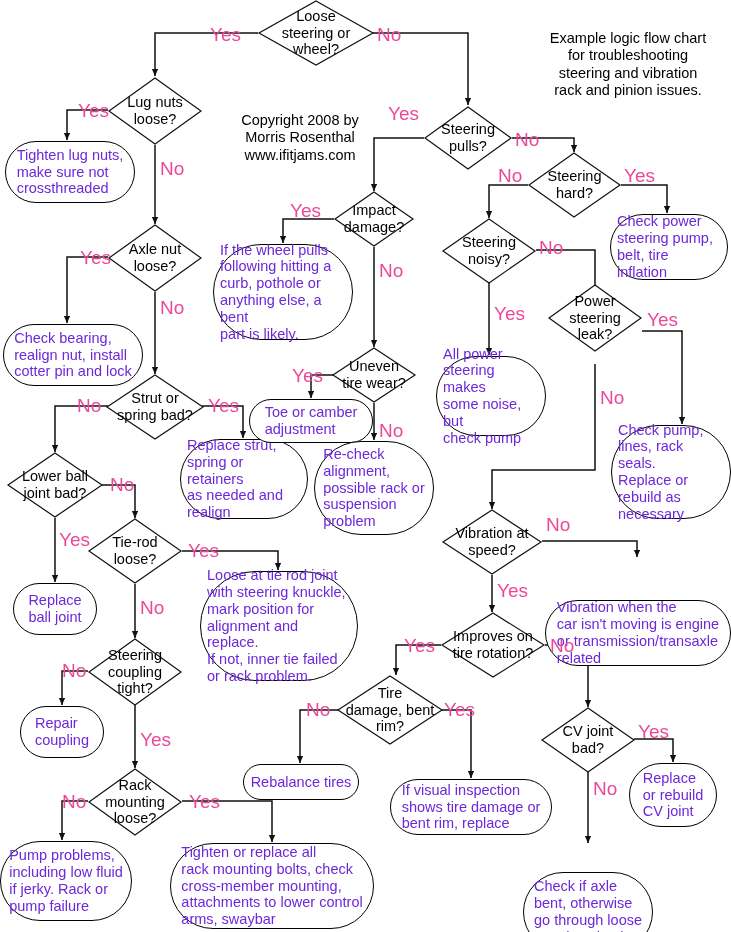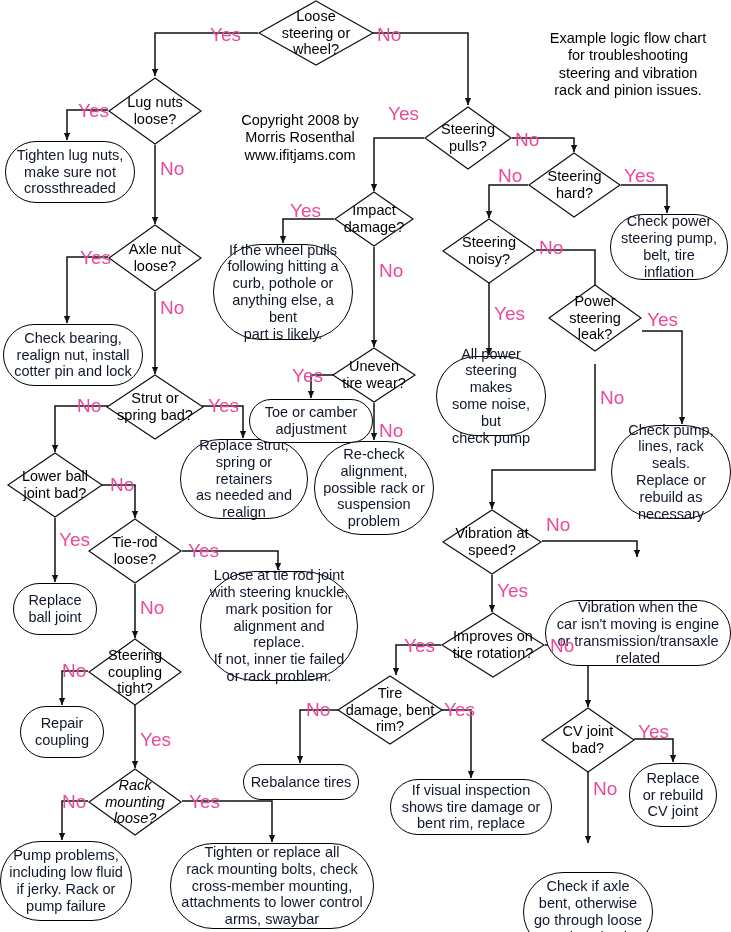--- a/index.html
+++ b/index.html
@@ -29,22 +29,21 @@
     top: 0;
     width: 731px;
     height: 932px;
   }
   .node {
     position: absolute;
     box-sizing: border-box;
     display: flex;
     align-items: center;
     justify-content: center;
-    text-align: center;
-    color: #0f172a;
+    color: #6d28d9;
     font-size: 14.5px;
     line-height: 1.16;
     background: #ffffff;
     white-space: pre-line;
   }
   .node.terminal {
     border: 1.3px solid #000000;
     border-radius: 999px;
     padding: 2px 6px;
   }
@@ -238,21 +237,21 @@
 
     <div class="diamond" style="left:88px; top:638px; width:94px; height:68px;">
       <svg width="94" height="68" viewBox="0 0 94 68">
           <polygon points="47,1 93,34 47,67 1,34" fill="#fff" stroke="#111" stroke-width="1.2"></polygon>
         </svg>
       <div class="dlabel">Steering
 coupling
 tight?</div>
     </div>
 
-    <div class="diamond" style="left:88px; top:768px; width:94px; height:68px;font-style:italic;">
+    <div class="diamond" style="left:88px; top:768px; width:94px; height:68px;">
       <svg width="94" height="68" viewBox="0 0 94 68">
           <polygon points="47,1 93,34 47,67 1,34" fill="#fff" stroke="#111" stroke-width="1.2"></polygon>
         </svg>
       <div class="dlabel">Rack
 mounting
 loose?</div>
     </div>
 
     <div class="diamond" style="left:424px; top:106px; width:88px; height:64px;">
       <svg width="88" height="64" viewBox="0 0 88 64">

